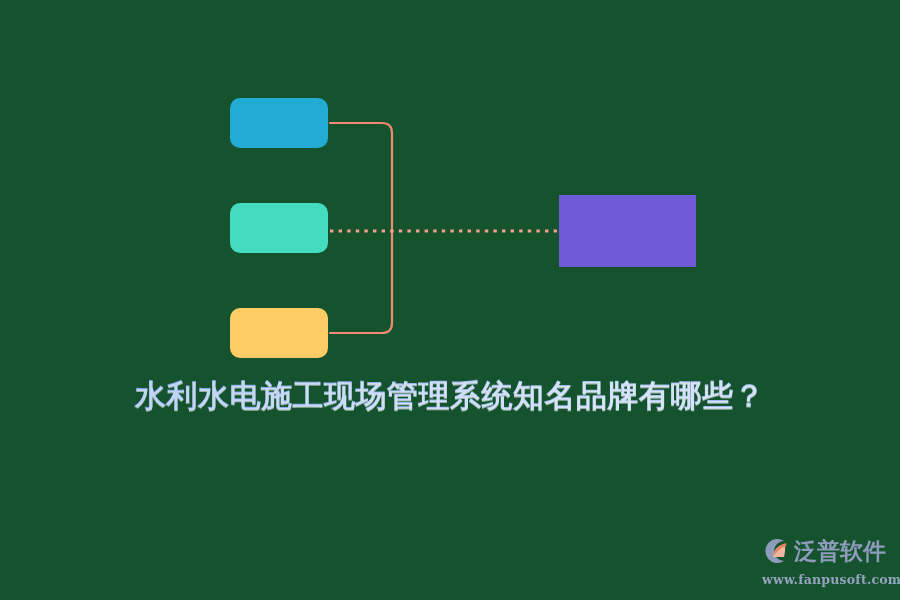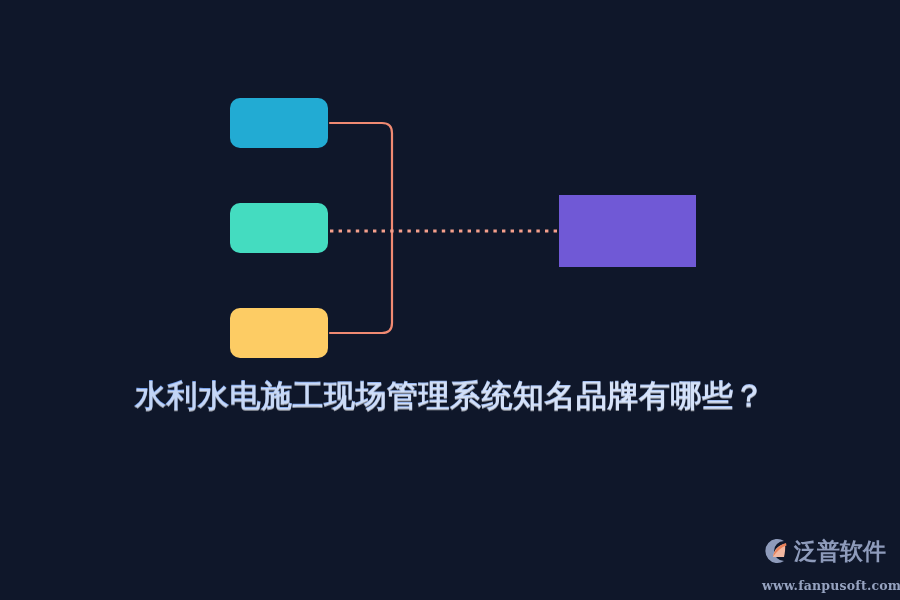--- a/index.html
+++ b/index.html
@@ -7,21 +7,21 @@
     padding: 0;
     background: #ffffff;
   }
   body {
     font-family: "Liberation Sans", "DejaVu Sans", sans-serif;
   }
   #canvas {
     position: relative;
     width: 900px;
     height: 600px;
-    background: #0f172a;
+    background: #14532d;
     overflow: hidden;
   }
 
   
   #diagram {
     position: absolute;
     left: 0;
     top: 0;
     width: 900px;
     height: 380px;
@@ -90,21 +90,21 @@
   #logo-wordmark {
     font-family: "DejaVu Sans", "Liberation Sans", sans-serif;
     font-size: 23px;
     font-weight: bold;
     color: #8e9bbb;
     letter-spacing: 0px;
     line-height: 30px;
     white-space: nowrap;
   }
   #logo-url {
-    margin-top: 12px;
+    margin-top: 6px;
     font-family: "DejaVu Serif", "Liberation Serif", serif;
     font-size: 12.5px;
     font-weight: bold;
     color: #96a3c0;
     letter-spacing: 0.2px;
     white-space: nowrap;
     text-align: center;
     width: 128px;
   }
 </style>

